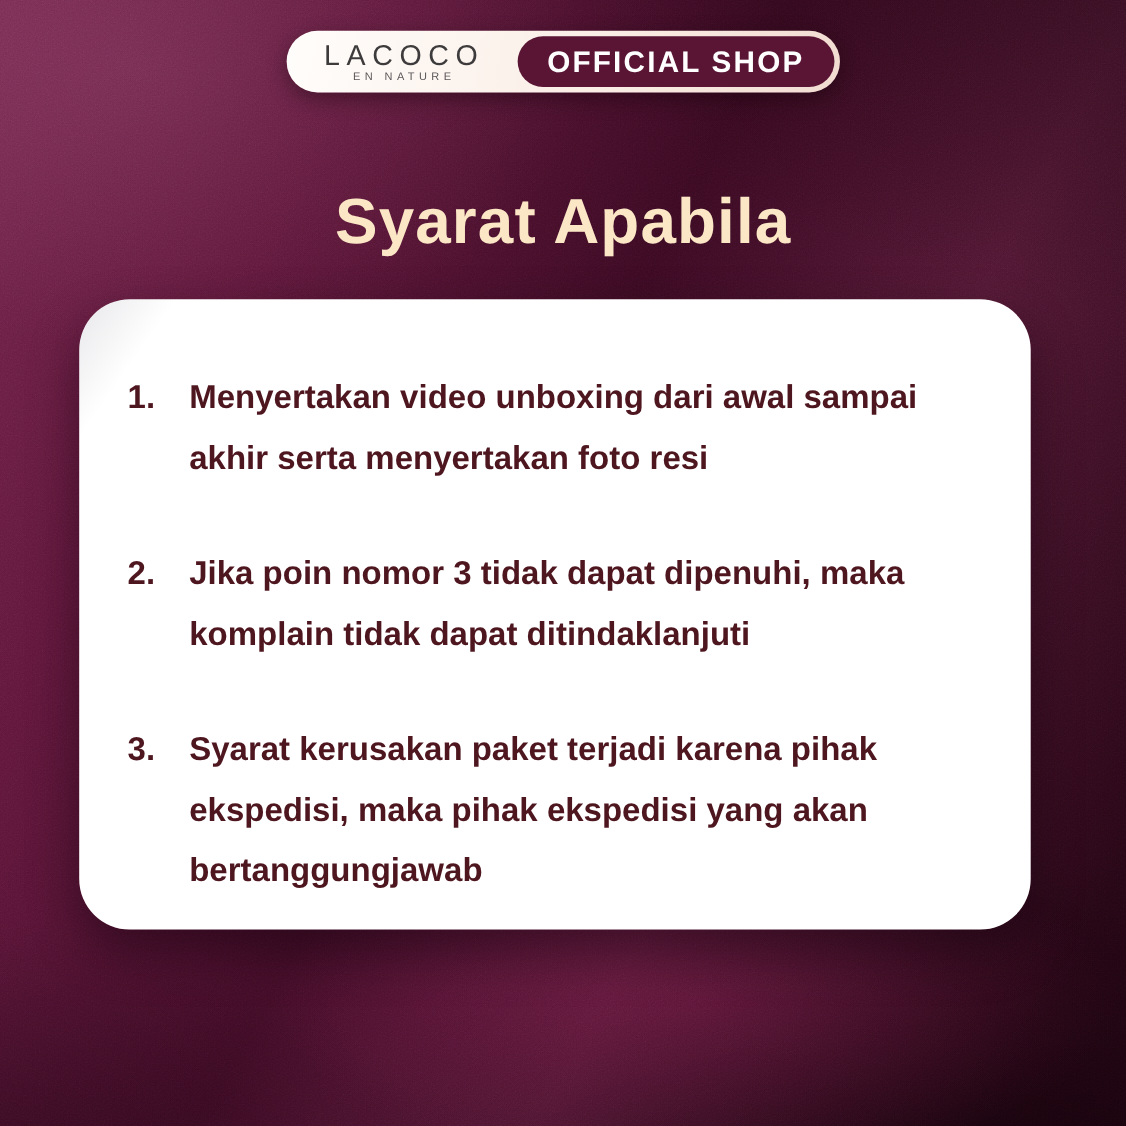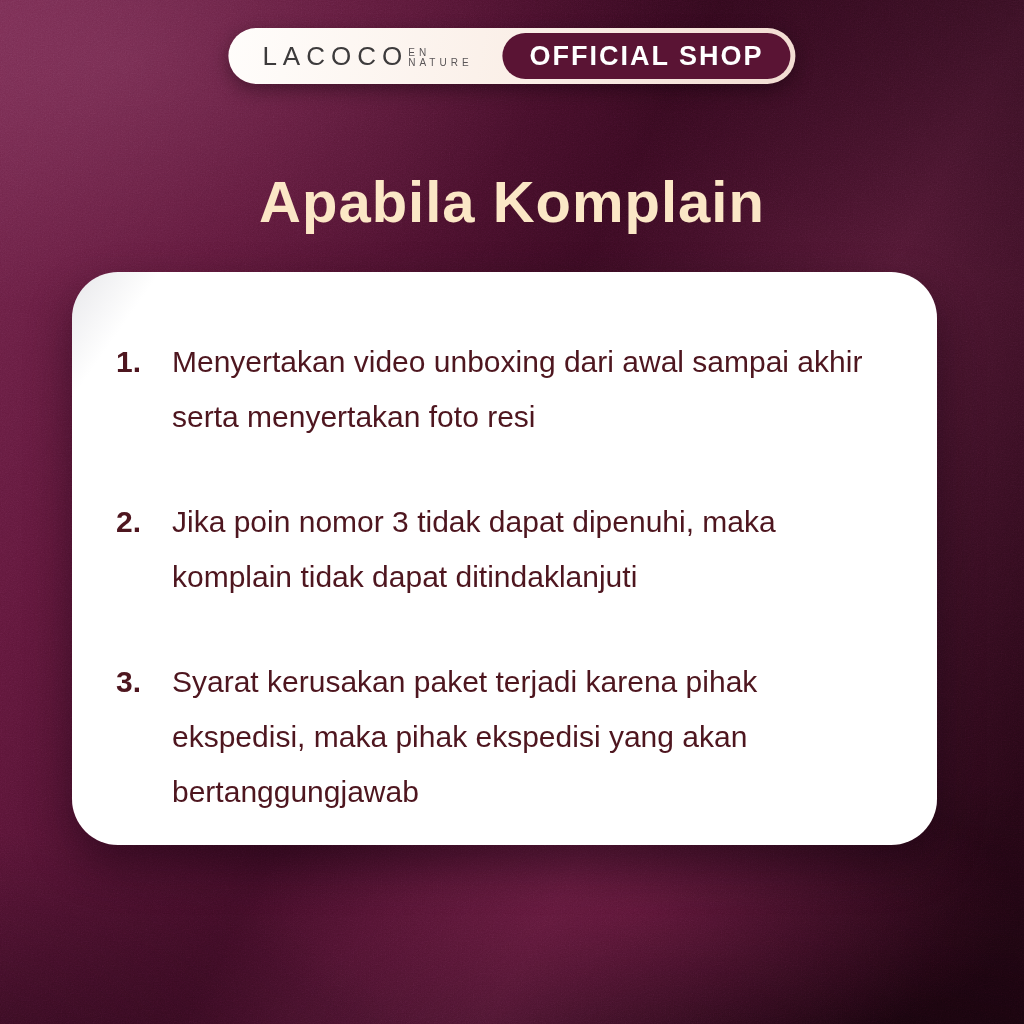--- a/index.html
+++ b/index.html
@@ -54,21 +54,21 @@
     display: flex;
     align-items: center;
     border-radius: 999px;
     padding: 0 5px 0 0;
     background: linear-gradient(100deg, #fffdfb 0%, #faeee6 55%, #f2dcd2 100%);
     box-shadow: 0 6px 18px rgba(15, 2, 8, 0.40);
   }
 
   .brand-block {
     display: flex;
-    flex-direction: row;
+    flex-direction: column;
     align-items: center;
     justify-content: center;
     padding: 0 30px 0 34px;
     line-height: 1;
   }
 
   .brand-name {
     font-size: 26px;
     font-weight: 400;
     letter-spacing: 6px;
@@ -142,21 +142,21 @@
   }
 
   .rule-number {
     flex: 0 0 56px;
     font-weight: 700;
   }
 
   .rule-text {
     flex: 1;
     max-width: 710px;
-    font-weight: 400;
+    font-weight: 700;
   }
 </style>
 </head>
 <body>
 
 <div class="poster">
 
   <svg class="noise-layer" width="1024" height="1024" xmlns="http://www.w3.org/2000/svg">
     <filter id="grain">
       <feTurbulence type="fractalNoise" baseFrequency="0.75" numOctaves="2" stitchTiles="stitch"></feTurbulence>
@@ -170,21 +170,21 @@
     <div class="badge">
       <div class="brand-block">
         <span class="brand-name">LACOCO</span>
         <span class="brand-tagline">EN NATURE</span>
       </div>
       <div class="shop-pill">
         <span>OFFICIAL SHOP</span>
       </div>
     </div>
 
-    <h1 class="headline">Apabila Komplain</h1>
+    <h1 class="headline">Syarat Apabila</h1>
 
     <div class="card">
       <ol class="rules-list">
 
         <li class="rule-item">
           <span class="rule-number">1.</span>
           <span class="rule-text">Menyertakan video unboxing dari awal sampai akhir serta menyertakan foto resi</span>
         </li>
 
         <li class="rule-item">

